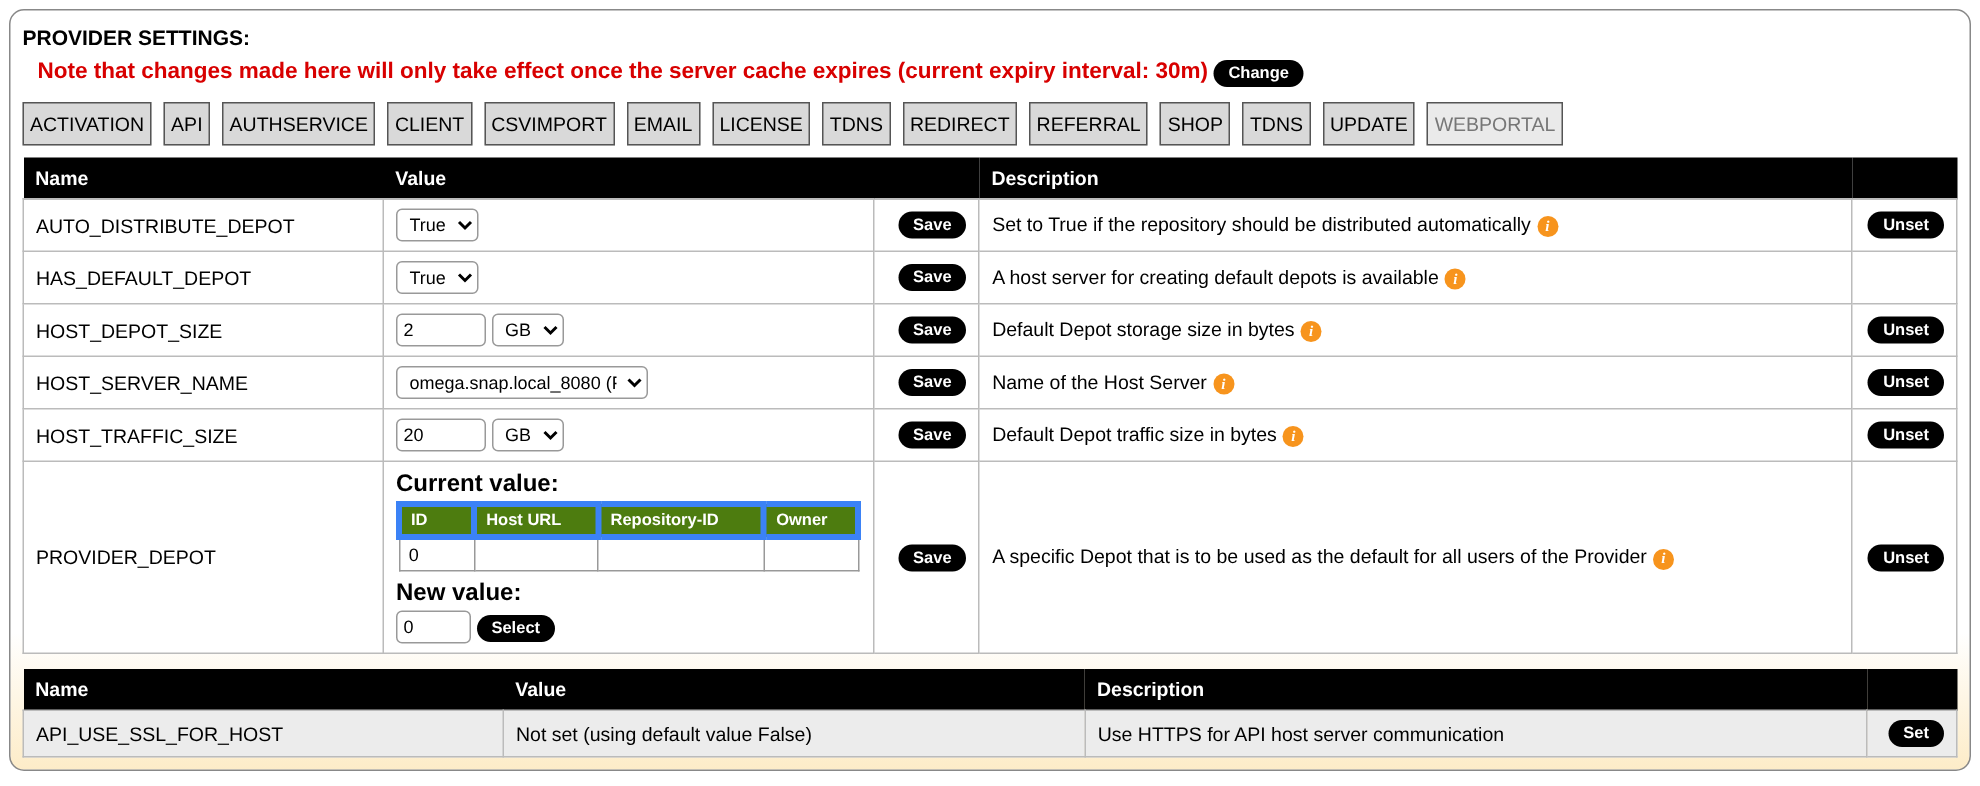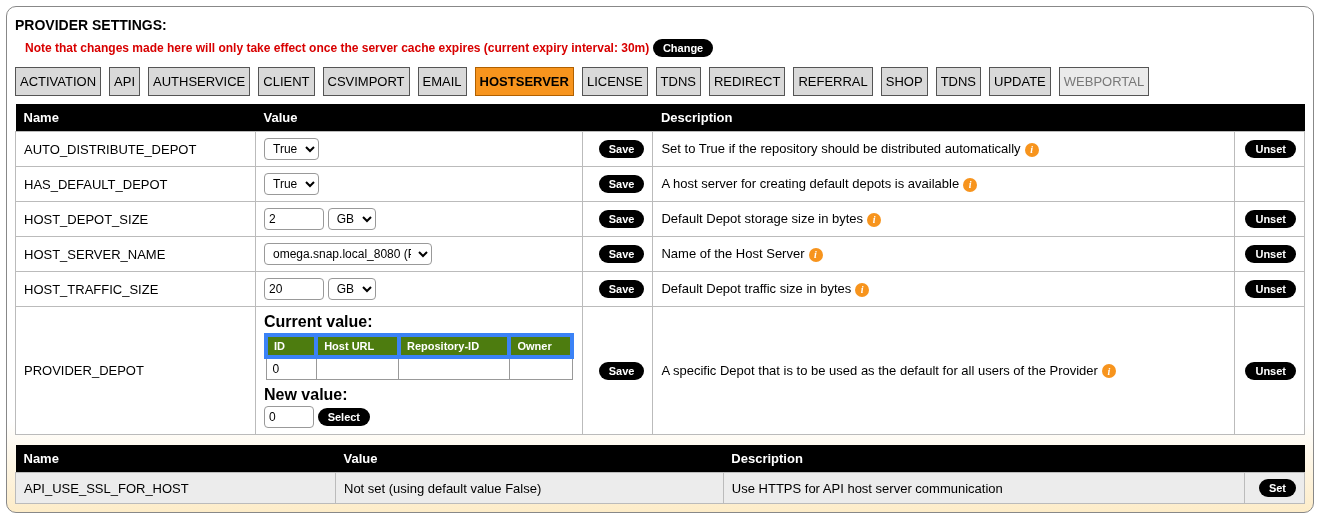--- a/index.html
+++ b/index.html
@@ -3,21 +3,21 @@
 <meta charset="utf-8">
 <style>
 * { box-sizing: border-box; margin: 0; padding: 0; }
 body { font-family: Arial, Helvetica, sans-serif; font-size: 13px; background: #fff; padding: 6px; }
 .panel {
   border: 1px solid #888; border-radius: 10px; padding: 10px 8px 8px 8px;
   background: linear-gradient(to bottom, #ffffff 0%, #ffffff 82%, #fdecc8 100%);
 }
 .title { font-weight: bold; font-size: 14px; margin-bottom: 6px; }
 .note-row { margin: 2px 0 10px 10px; }
-.note { color: #d80000; font-weight: bold; font-size: 12px; }
+.note { color: #d80000; font-weight: bold; font-size: 15px; }
 .btn-pill {
   display: inline-block; background:#000; color:#fff; border:none;
   border-radius:10px; padding:3px 10px; font-size:11px; font-weight:bold; cursor:pointer;
   font-family: inherit;
 }
 .tabs { display:flex; flex-wrap:wrap; gap:8px; margin:8px 0; }
 .tab {
   border:1px solid #555; background:#d9d9d9; padding:6px 4px; font-size:13px; cursor:pointer;
   font-family: inherit;
 }
@@ -59,21 +59,20 @@
     <button class="btn-pill">Change</button>
   </div>
 
   <div class="tabs" id="tabs">
       <button class="tab">ACTIVATION</button>
       <button class="tab">API</button>
       <button class="tab">AUTHSERVICE</button>
       <button class="tab">CLIENT</button>
       <button class="tab">CSVIMPORT</button>
       <button class="tab">EMAIL</button>
-      <button class="tab active">HOSTSERVER</button>
       <button class="tab">LICENSE</button>
       <button class="tab">TDNS</button>
       <button class="tab">REDIRECT</button>
       <button class="tab">REFERRAL</button>
       <button class="tab">SHOP</button>
       <button class="tab">TDNS</button>
       <button class="tab">UPDATE</button>
       <button class="tab light">WEBPORTAL</button>
     </div>
 

